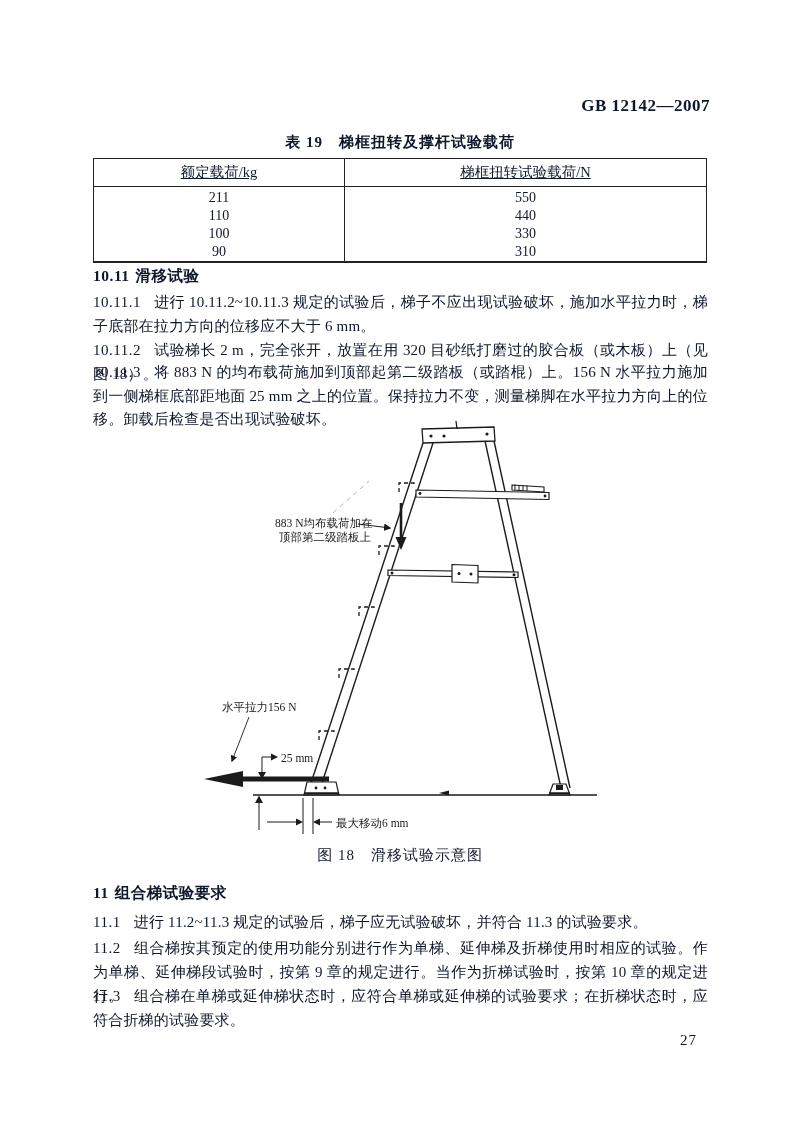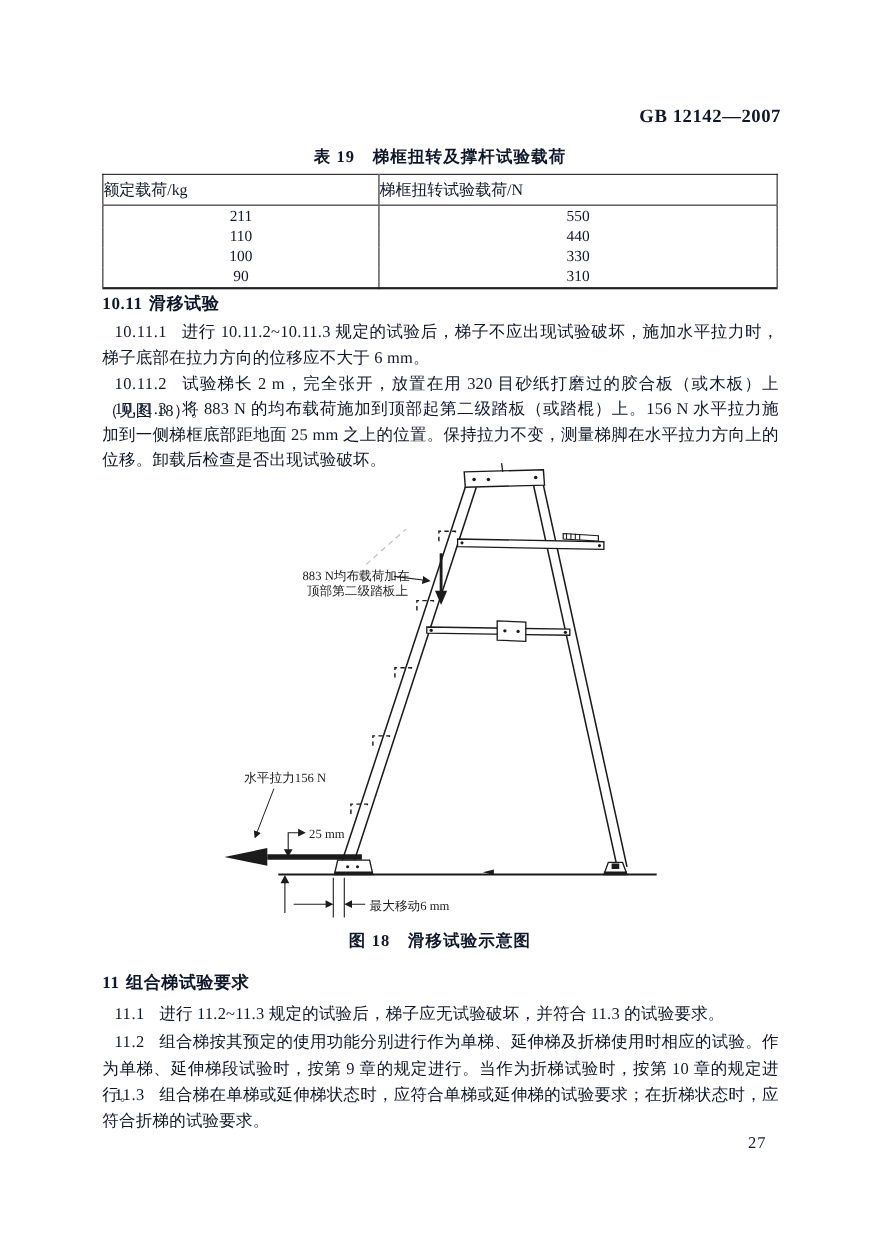--- a/index.html
+++ b/index.html
@@ -17,38 +17,38 @@
     text-align:center; font-size:15px; font-weight:bold; letter-spacing:1px;
   }
   table.t19 {
     position:absolute; top:158px; left:93px; width:614px;
     border-collapse:collapse; table-layout:fixed;
     border:1.5px solid #222; border-bottom:2.2px solid #222;
     font-size:14px;
   }
   .t19 th {
     height:27px; font-weight:normal; font-size:14.5px;
-    border-bottom:1.3px solid #222; text-align:left; padding:0;
+    border-bottom:1.3px solid #222; text-align:center; padding:0;text-decoration:underline;
   }
   .t19 td { height:18px; text-align:center; padding:0; line-height:18px; }
   .t19 th + th, .t19 td + td { border-left:1.1px solid #222;margin-left:48px; }
   .t19 col.c1 { width:251px; }
   .t19 tbody tr:first-child td { padding-top:2px; }
 
   .h2 { position:absolute; left:93px; font-size:15.5px; font-weight:bold; letter-spacing:.5px; }
   .h2 .num { margin-right:6px; }
   .para {
     position:absolute; left:93px; width:615px;
     font-size:15px; line-height:24px; text-align:justify; letter-spacing:.2px;
   }
-  .para .num { margin-right:13px; letter-spacing:.5px;margin-left:11px; }
+  .para .num { margin-right:13px; letter-spacing:.5px; }
 
   .fig-caption {
     position:absolute; top:846px; left:93px; width:614px;
-    text-align:center; font-size:15px; font-weight:bold; letter-spacing:1px;
+    text-align:center; font-size:15px; font-weight:normal; letter-spacing:1px;
   }
   svg.fig { position:absolute; top:415px; left:195px; }
   svg.fig text { font-family:"Liberation Serif","DejaVu Serif",serif; font-size:11.5px; fill:#1b1b1b; }
   .page-no { position:absolute; top:1032px; left:680px; font-size:15px; letter-spacing:1px;text-align:right; }
 </style>
 </head>
 <body>
 
 <div class="page">
 

